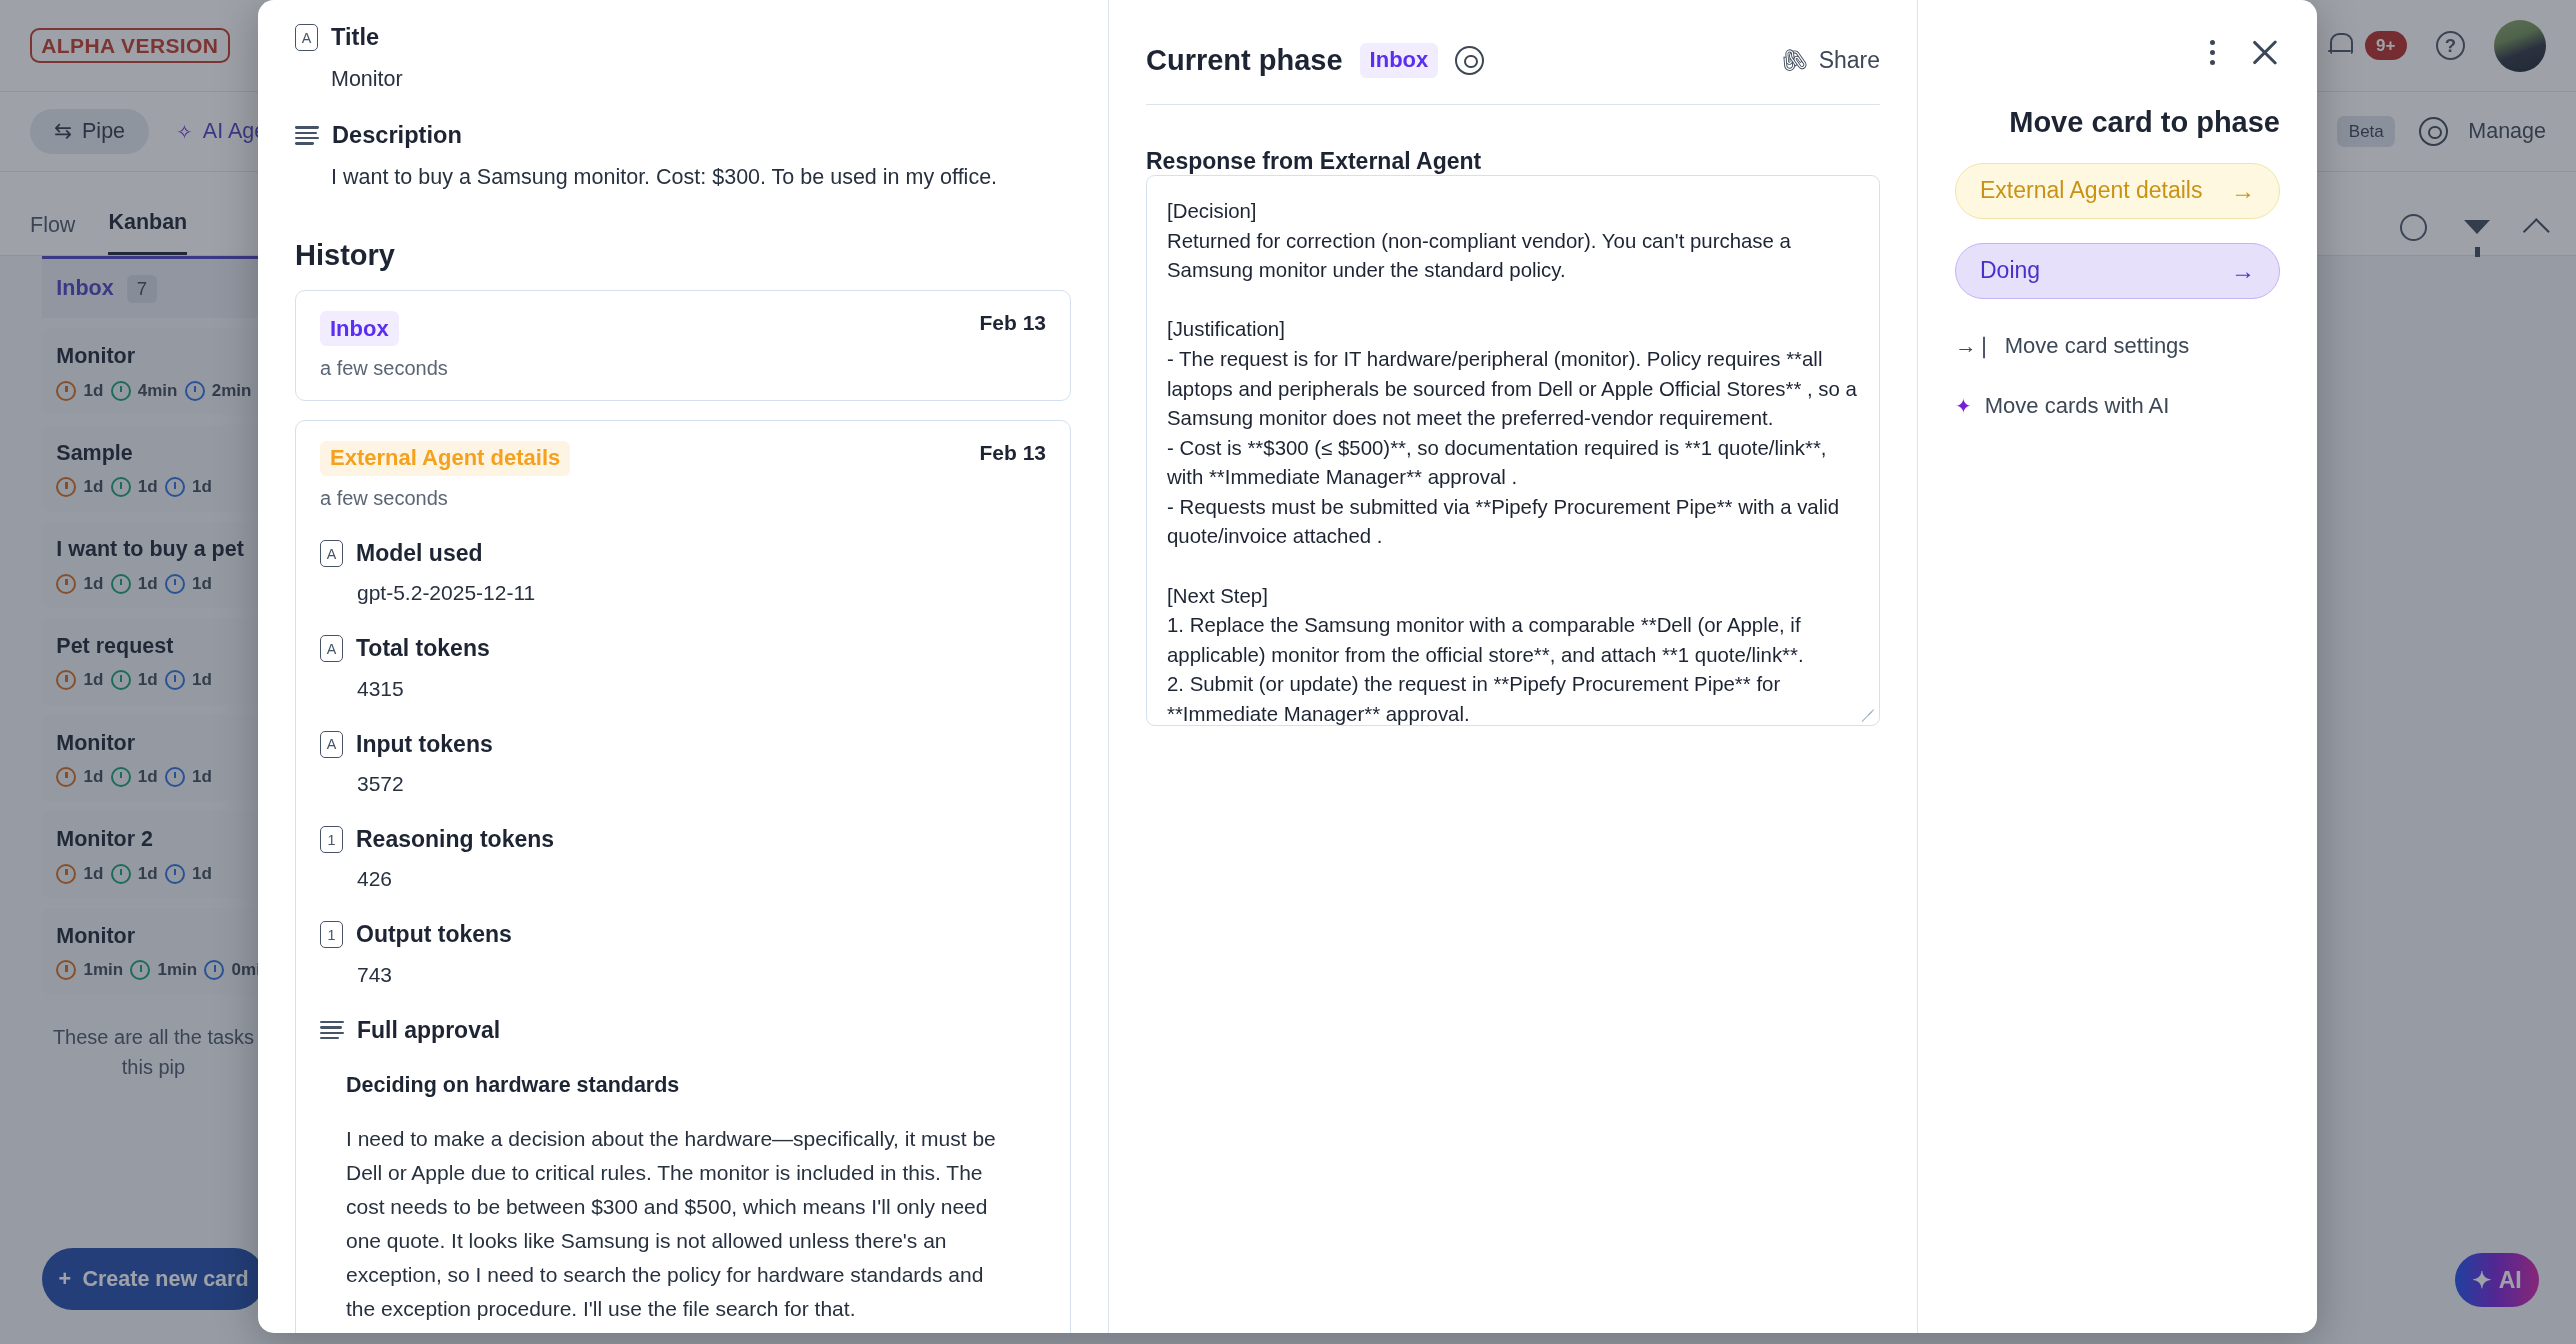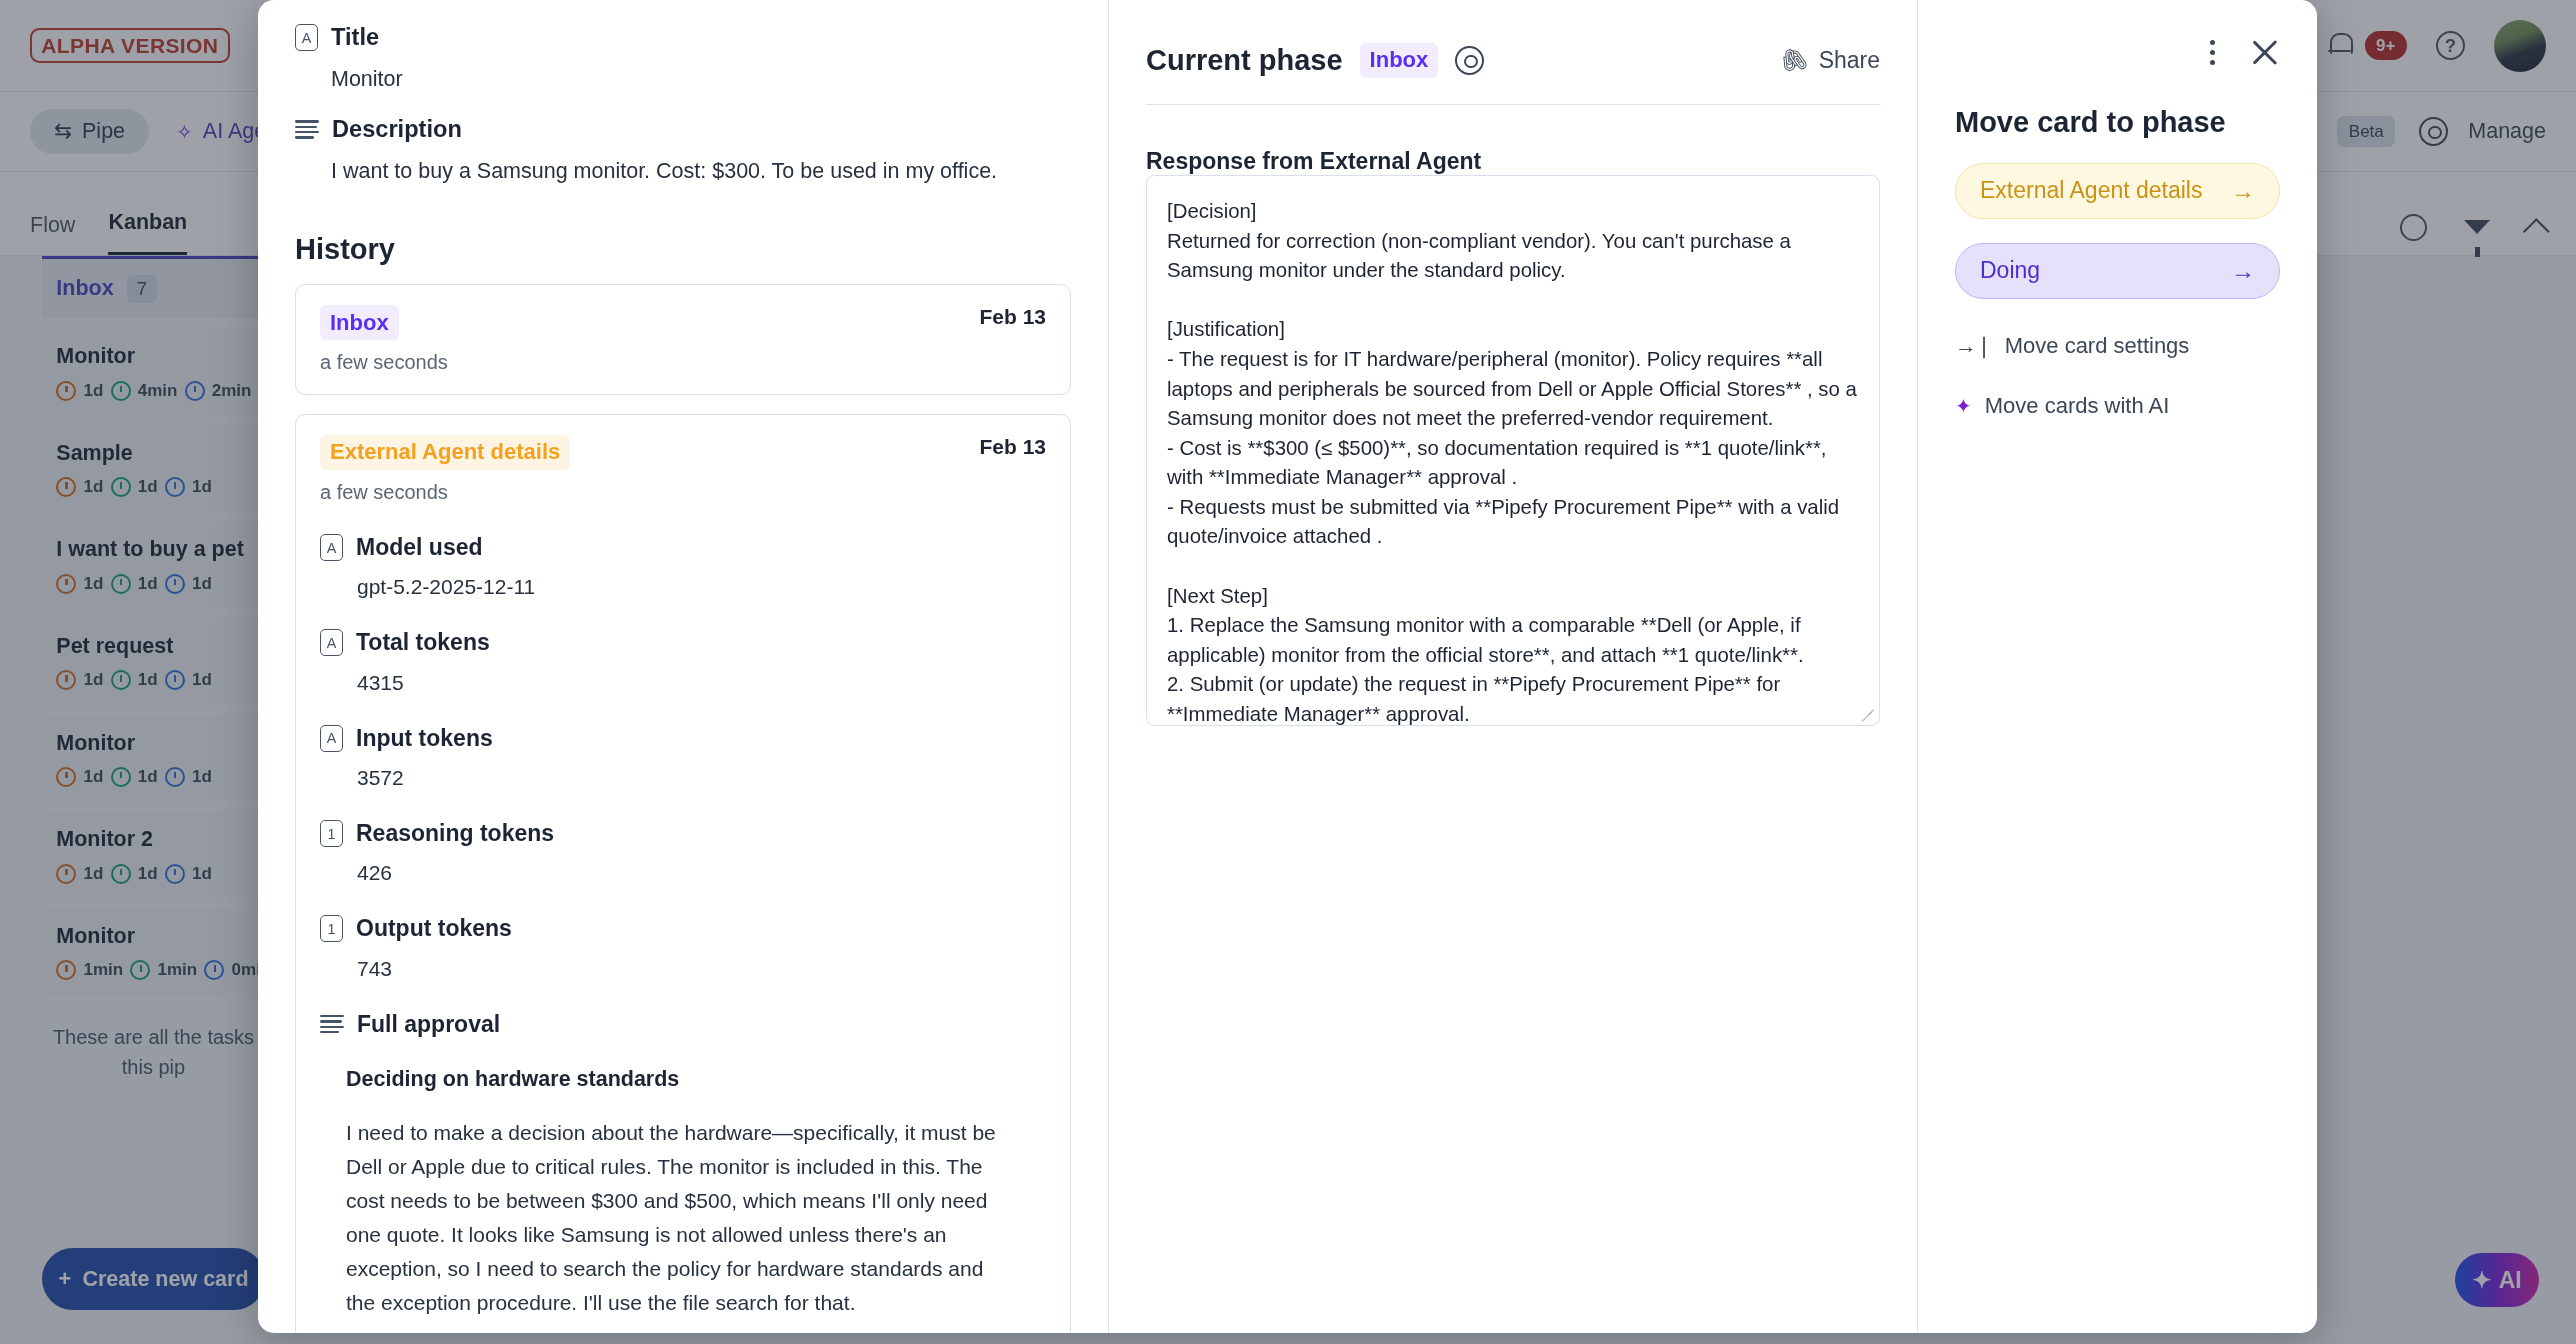--- a/index.html
+++ b/index.html
@@ -166,21 +166,21 @@
   .resize-grip { position:absolute; right:4.3px; bottom:4.3px; width:15.8px; height:15.8px; }
   .resize-grip:before,.resize-grip:after{content:'';position:absolute;background:#9fb0c4;height:1.4px;right:0;transform:rotate(-45deg);}
   .resize-grip:before{width:14.3px;bottom:2.9px;} .resize-grip:after{width:7.9px;bottom:7.2px;}
 
   .right-top { display:flex; justify-content:flex-end; align-items:center; gap:34px; padding-top:37px; }
   .kebab { display:flex; flex-direction:column; gap:5px; align-items:center; }
   .kebab i { width:5px;height:5px;border-radius:50%;background:#3c4757; display:block; }
   .xclose { width:31.5px; height:31.5px; position:relative; }
   .xclose:before,.xclose:after{content:'';position:absolute;left:0;top:14.3px;width:31.5px;height:2.9px;background:#3c4757;border-radius:1.4px;}
   .xclose:before{transform:rotate(45deg);} .xclose:after{transform:rotate(-45deg);}
-  .right-title { font-size:29px; font-weight:bold; color:#1d2433; margin-top:37px; }
+  .right-title { font-size:29px; font-weight:bold; color:#1d2433; margin-top:37px;text-align:right; }
   .phase-btn {
     margin-top:24px; height:56px; border-radius:29px; display:flex; align-items:center;
     padding: 0 24px; font-size:23px; font-weight:500;
   }
   .phase-ext { background:#fdf8df; border:1.1px solid #f2e4a8; color:#c99214; }
   .phase-doing { background:#e6e0fb; border:1.1px solid #c3b4f3; color:#4a2fc9; }
   .phase-arrow { margin-left:auto; font-size:24px; }
   .right-link { display:flex; align-items:center; gap:13px; margin-top:34px; font-size:22px; color:#3c4757; }
   .arrow-bar { font-size:21.5px; letter-spacing:-1.4px; }
   .spark-ai { font-size:20px; color:#7a1fd6; }
@@ -342,21 +342,21 @@
   <div class="pane-left">
 
     <div class="fld">
       <div class="fld-head">
         <span class="ic-box">A</span>
         <span class="fld-label">Title</span>
       </div>
       <div class="fld-val">Monitor</div>
     </div>
 
-    <div class="fld" style="margin-top:24px;">
+    <div class="fld" style="margin-top:30px;">
       <div class="fld-head">
         <span class="ic-lines">
             <i></i>
             <i></i>
             <i></i>
             <i></i>
           </span>
         <span class="fld-label">Description</span>
       </div>
       <div class="fld-val">I want to buy a Samsung monitor. Cost: $300. To be used in my office.</div>

